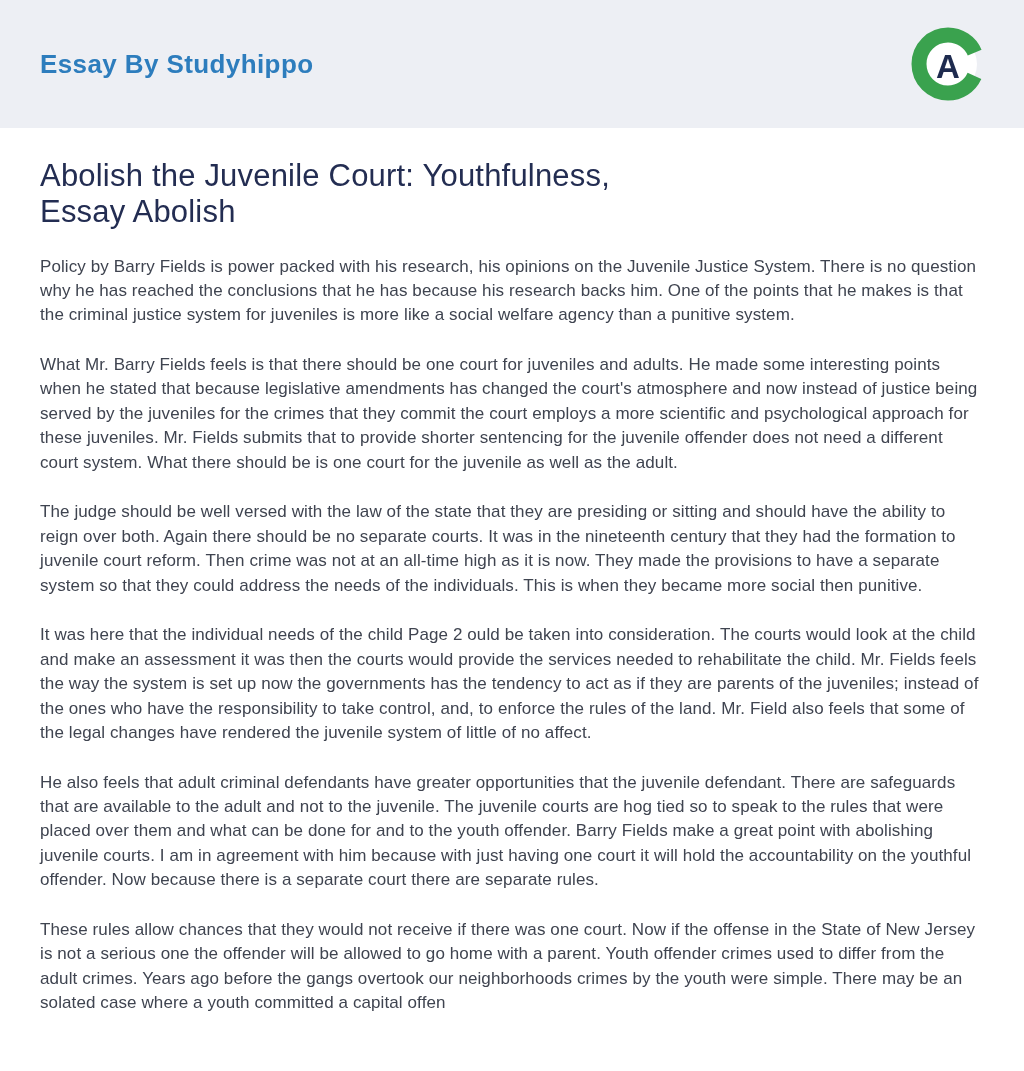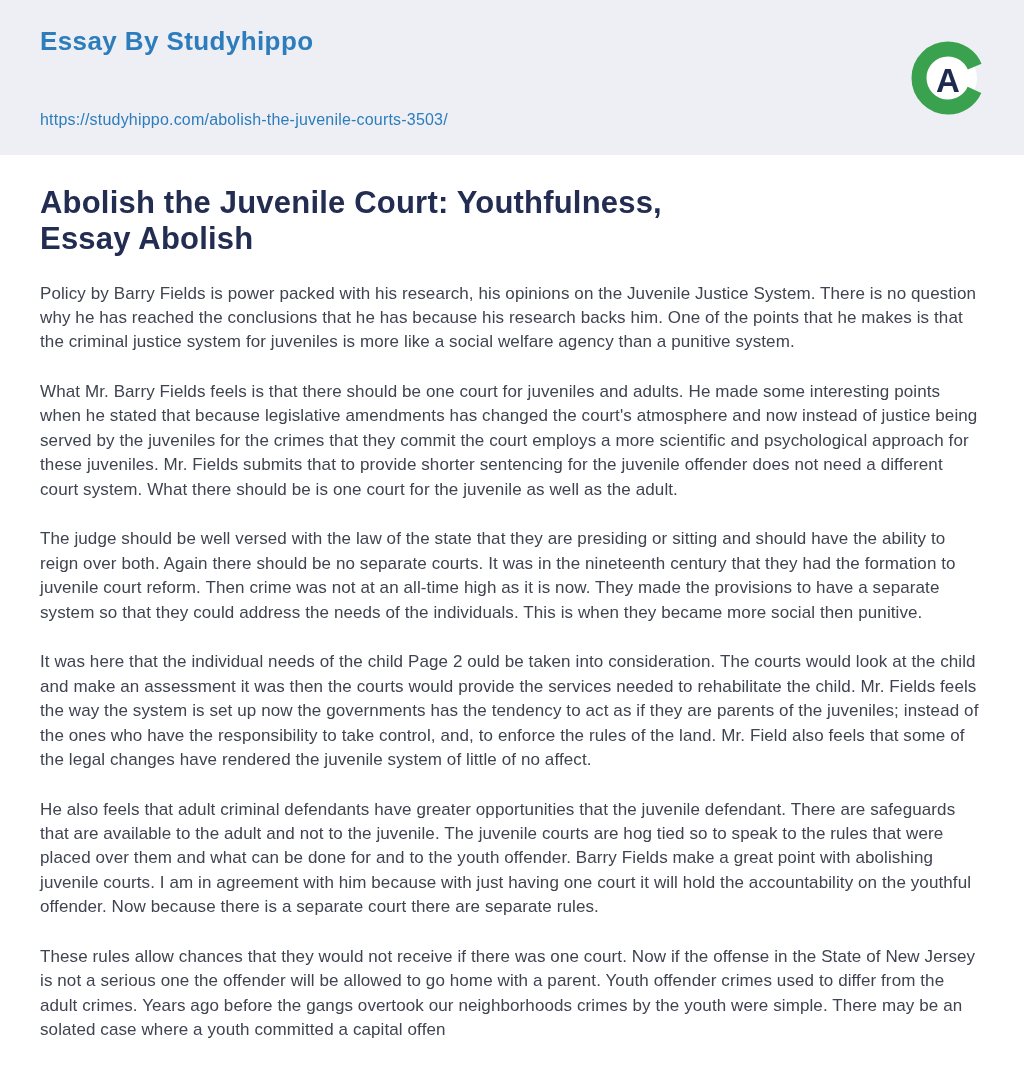--- a/index.html
+++ b/index.html
@@ -14,21 +14,21 @@
     background: #ffffff;
   }
   .header {
     background: #edeff4;
     display: flex;
     justify-content: space-between;
     align-items: center;
     padding: 26px 38px 26px 40px;
     width: 100%;
   }
-  .header-text { display: flex; flex-direction: column; gap: 40px; }
+  .header-text { display: flex; flex-direction: row; }
   .site-title {
     color: #2d7dbd;
     font-size: 26px;
     font-weight: 700;
     letter-spacing: 0.4px;
   }
   .site-url {
     display: inline-block;
     margin-top: 14px;
     color: #2d7dbd;
@@ -37,41 +37,40 @@
     letter-spacing: 0.2px;
   }
   .logo { width: 76px; height: 76px; flex: 0 0 auto; }
   .logo svg { display: block; }
   .content { padding: 0 40px 30px 40px; }
   .essay-title {
     margin: 30px 0 24px 0;
     color: #232d52;
     font-size: 31px;
     line-height: 1.17;
-    font-weight: 700;
+    font-weight: 400;
     letter-spacing: 0.2px;
   }
   .essay-title span { display: block; }
   .essay-paragraph {
     margin: 0 0 25px 0;
     color: #3f4450;
     font-size: 17px;
     line-height: 1.44;
     letter-spacing: 0.1px;
   }
 </style>
 </head>
 <body>
 
 <div class="page">
 
   <header class="header">
     <div class="header-text">
       <div class="site-title">Essay By Studyhippo</div>
-      <a class="site-url" href="#">https://studyhippo.com/abolish-the-juvenile-courts-3503/</a>
     </div>
     <div class="logo">
       <svg width="76" height="76" viewBox="0 0 76 76">
         <circle cx="38" cy="38" r="29" fill="#ffffff"></circle>
         <circle cx="38" cy="38" r="29" fill="none" stroke="#3aa24e" stroke-width="15" stroke-dasharray="158 24.2" stroke-dashoffset="170"></circle>
         <text x="38" y="40" text-anchor="middle" dominant-baseline="central" font-family="Liberation Sans, sans-serif" font-size="33" font-weight="bold" fill="#1e2b4f">A</text>
       </svg>
     </div>
   </header>
 

